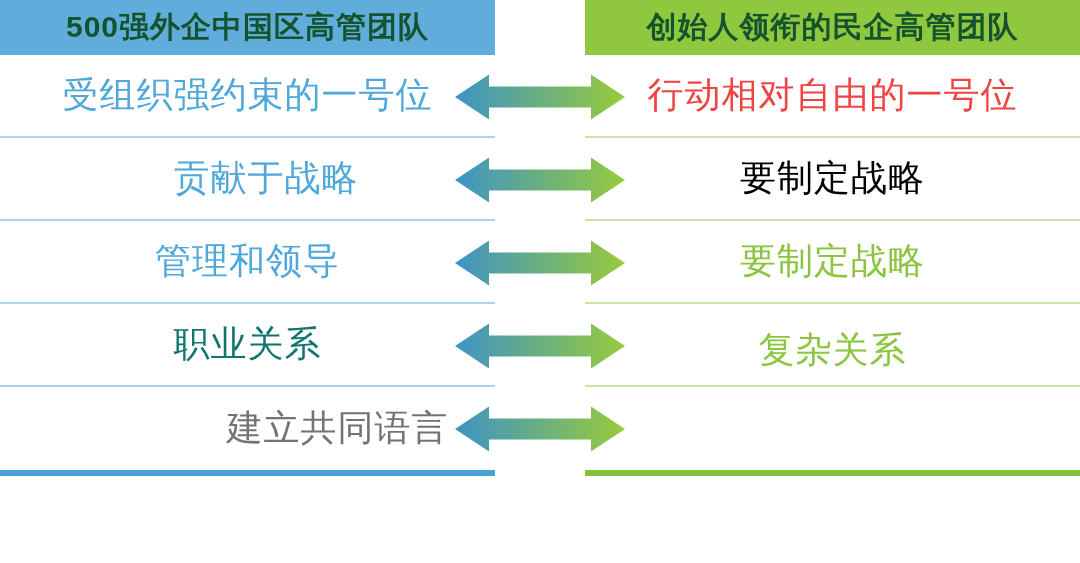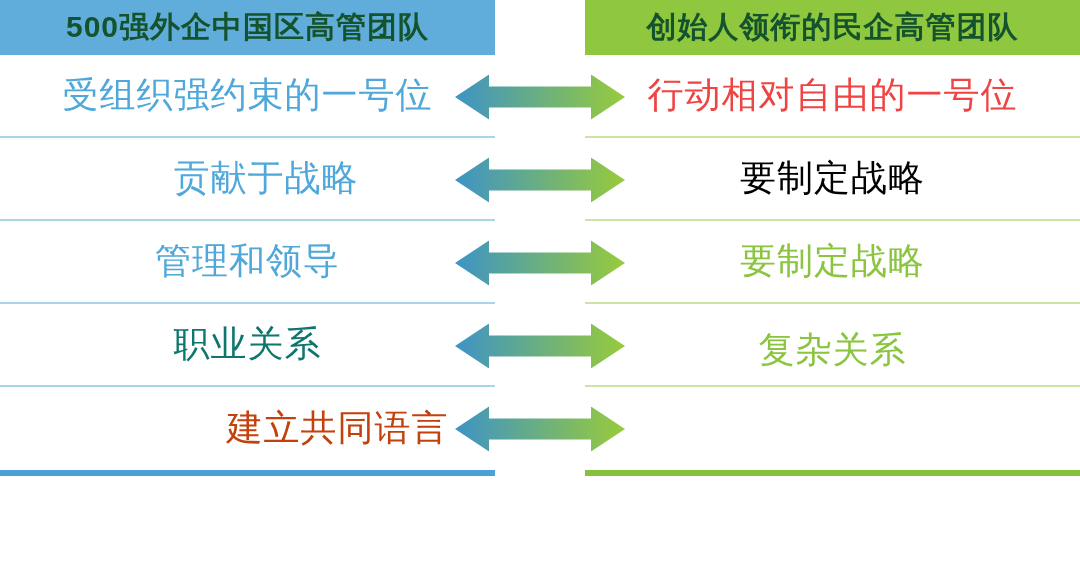--- a/index.html
+++ b/index.html
@@ -114,21 +114,21 @@
     <div class="cell right" style="color: rgb(139, 197, 64); border-bottom-color: rgb(200, 229, 166); margin-top: 12px;">复杂关系</div>
     <div class="arrow-wrap">
       <svg viewBox="0 0 170 45" width="170" height="45">
           <polygon points="0,22.5 34,0 34,12 136,12 136,0 170,22.5 136,45 136,33 34,33 34,45" fill="url(#arrowGrad)"></polygon>
         </svg>
     </div>
   </div>
 
   <div class="row last">
     <div class="gap"></div>
-    <div class="cell right" style="color: #c2410c; font-family: Liberation Mono, monospace;">建立共同语言</div>
+    <div class="cell right" style="color: #737373; font-family: Liberation Mono, monospace;">建立共同语言</div>
     <div class="arrow-wrap">
       <svg viewBox="0 0 170 45" width="170" height="45">
           <polygon points="0,22.5 34,0 34,12 136,12 136,0 170,22.5 136,45 136,33 34,33 34,45" fill="url(#arrowGrad)"></polygon>
         </svg>
     </div>
   </div>
 
   <div class="bottom-row">
     <div class="bottom-bar" style="background-color: rgb(75, 161, 213);"></div>
     <div class="gap"></div>

